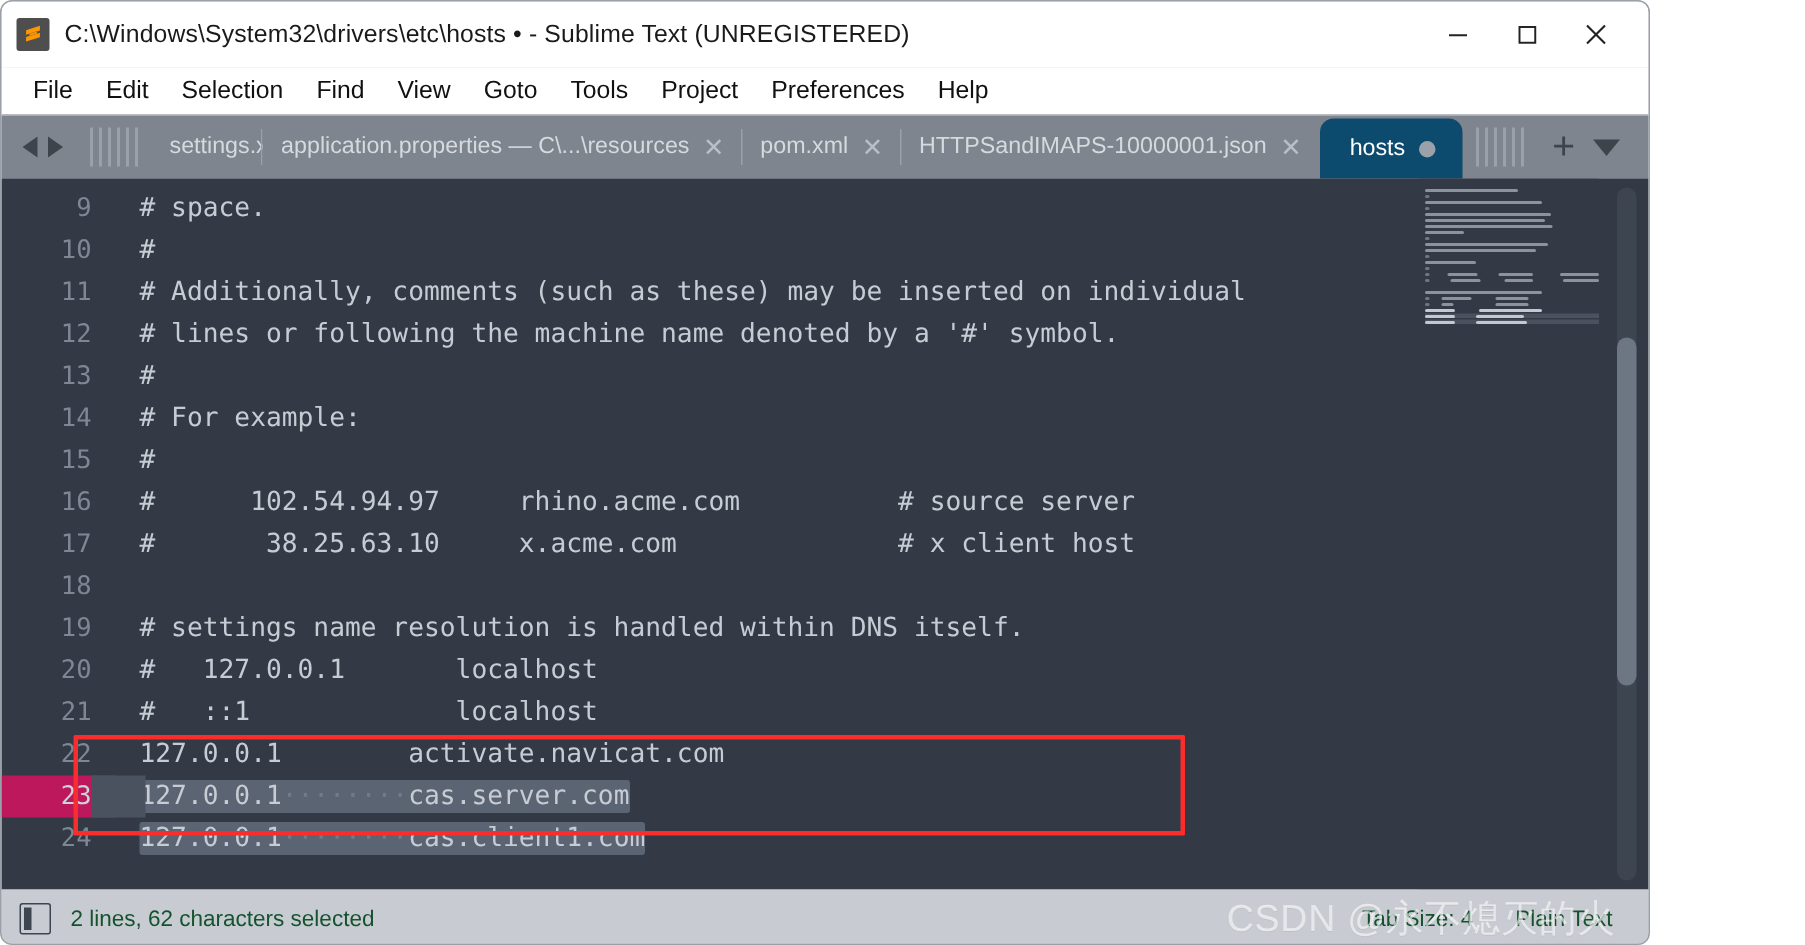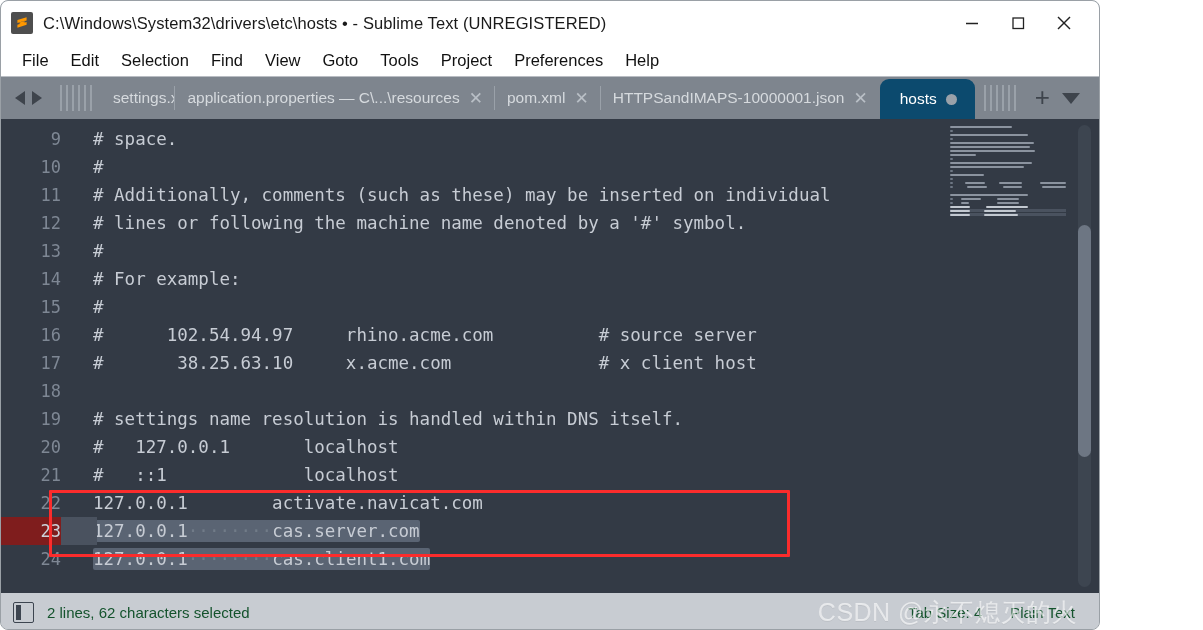--- a/index.html
+++ b/index.html
@@ -217,21 +217,21 @@
     height: 28px;
     line-height: 28px;
     text-align: right;
     padding-right: 16px;
     font-family: "DejaVu Sans Mono", monospace;
     font-size: 17px;
     color: #7e8794;
     box-sizing: border-box;
   }
   .gutter .gline.active {
-    background: #7f1d1d;
+    background: #be185d;
     color: #cdd3da;
   }
   .code {
     position: relative;
     flex: 1 1 auto;
     padding-top: 6px;
     min-width: 0;
   }
   .cline {
     height: 28px;

